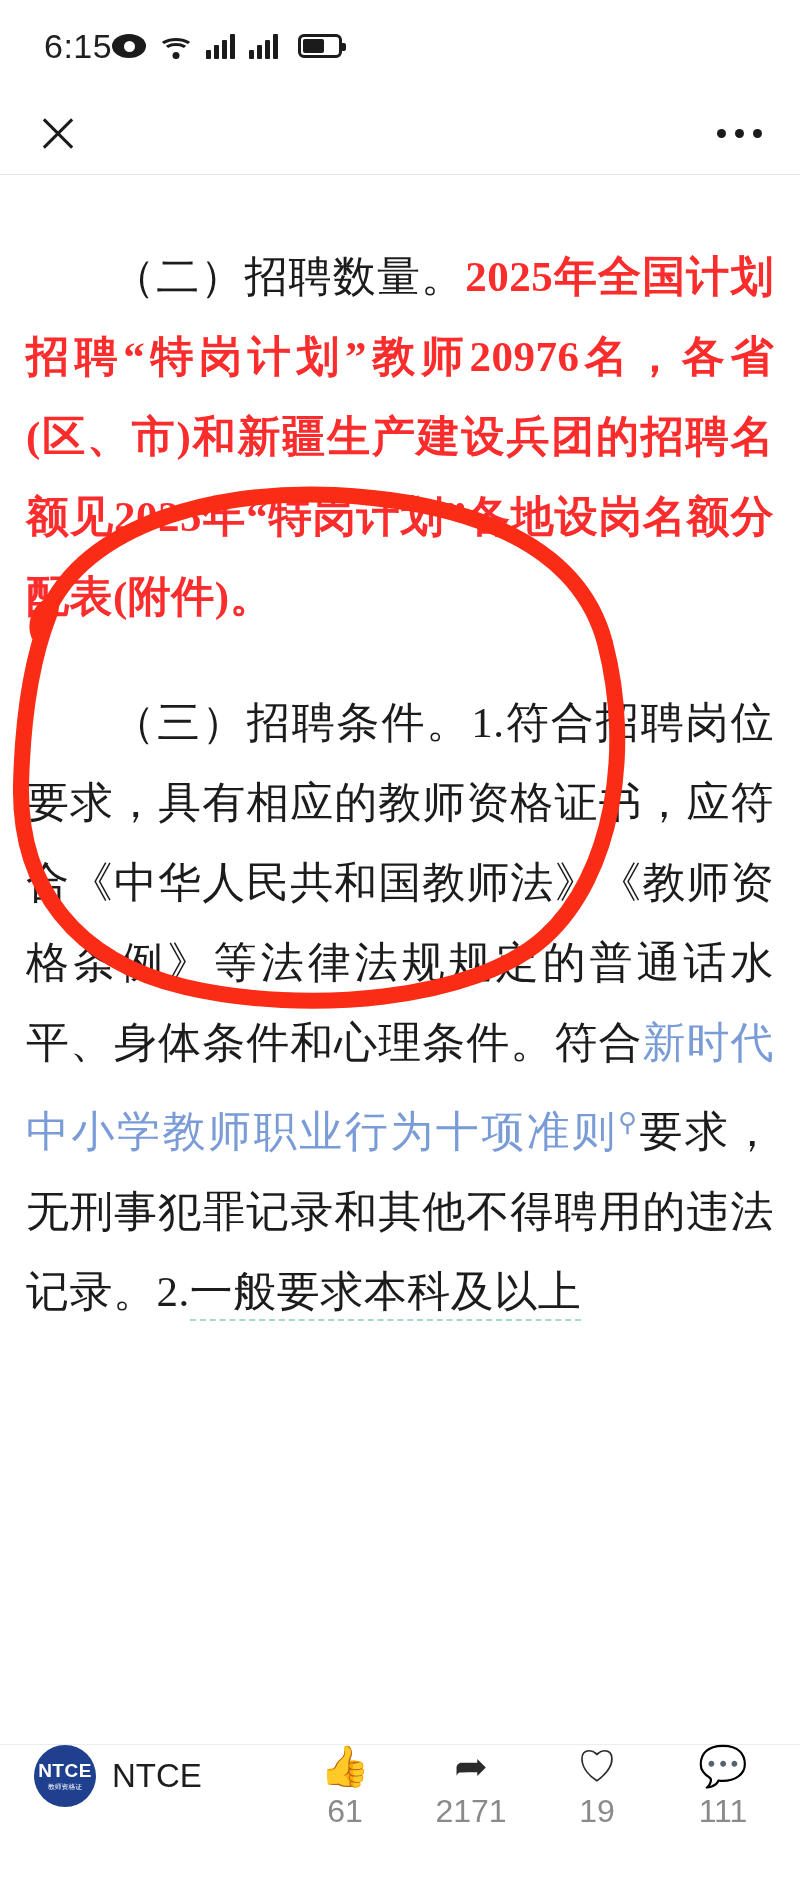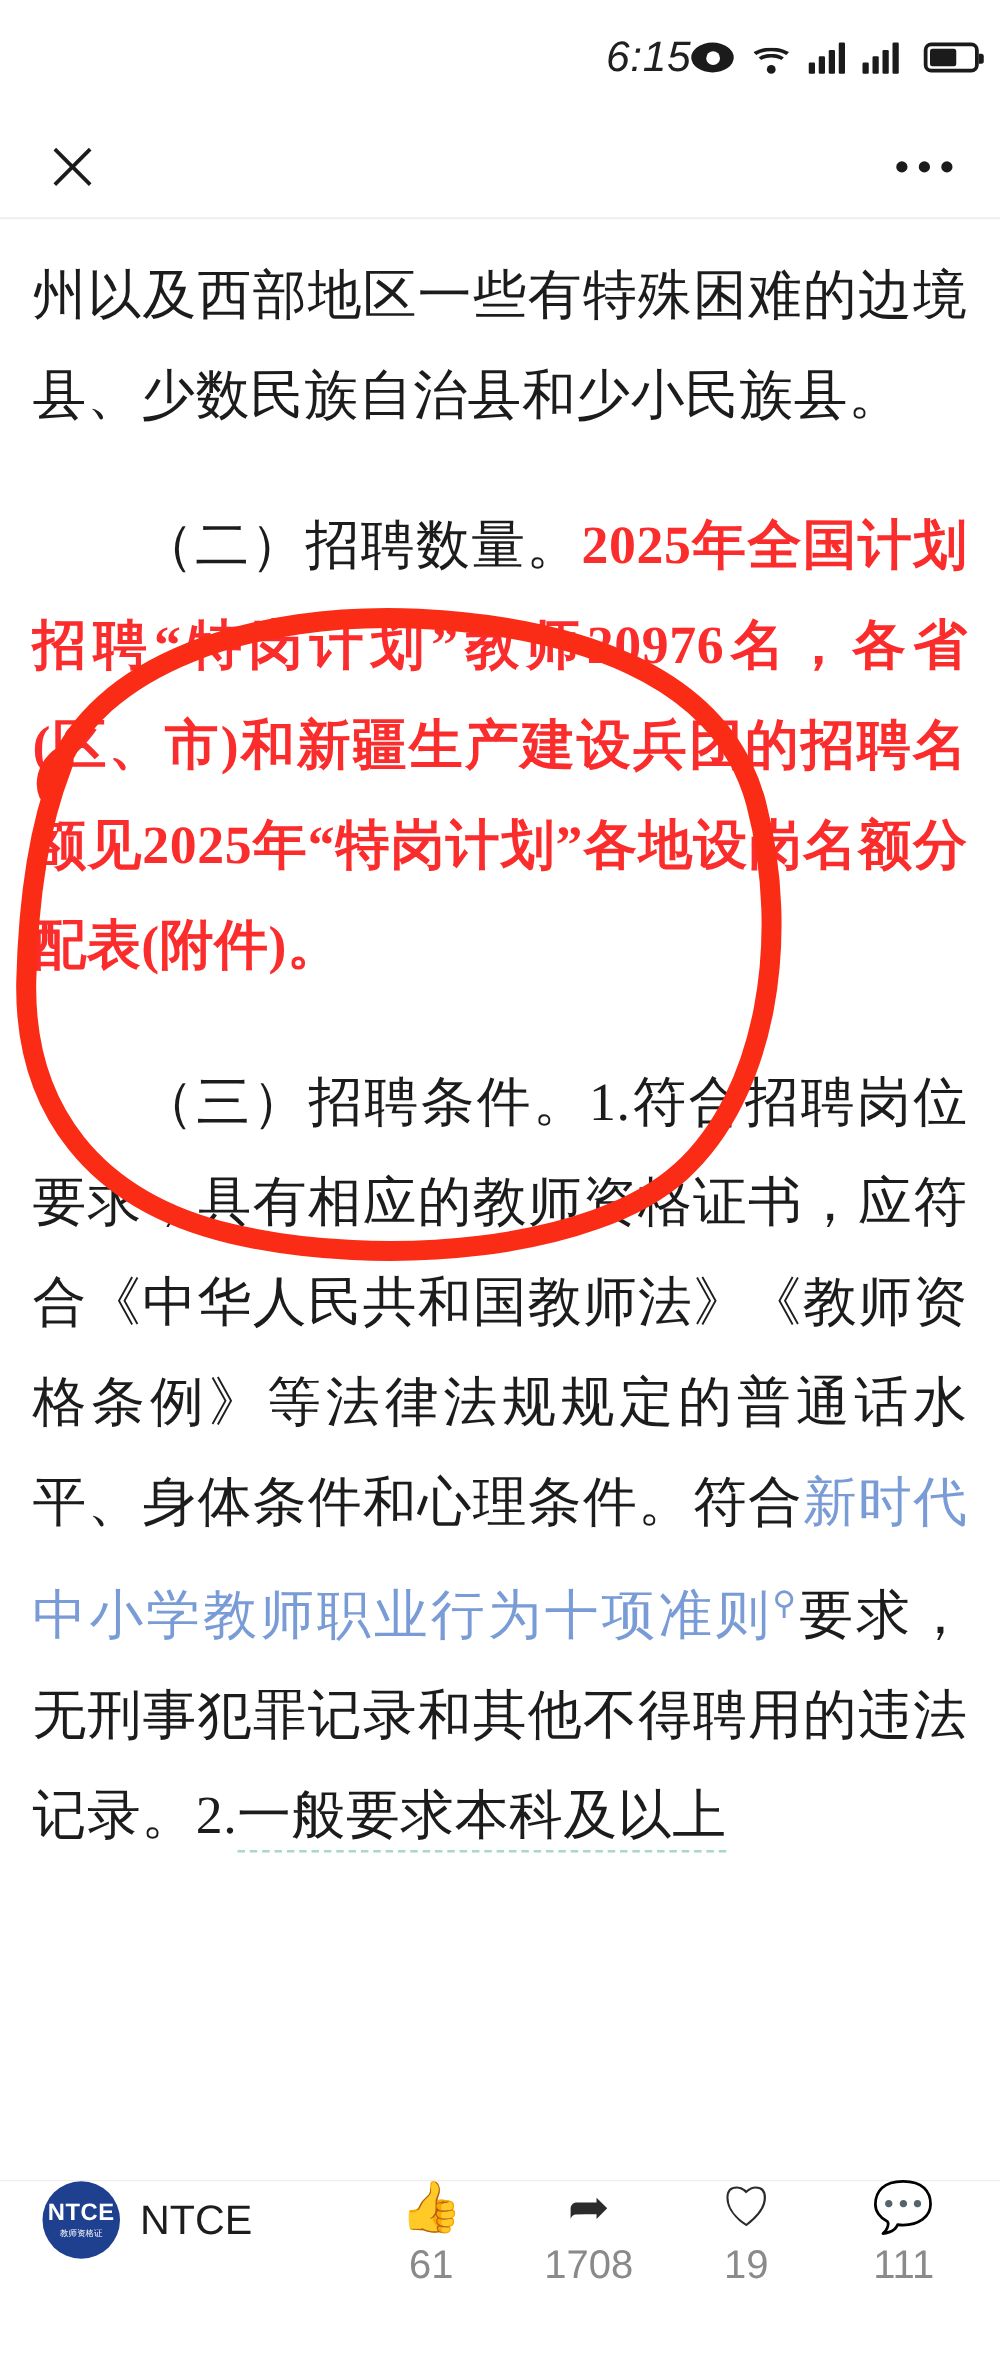--- a/index.html
+++ b/index.html
@@ -13,24 +13,23 @@
     position: relative;
     font-family: "Liberation Sans", sans-serif;
     overflow: hidden;
   }
 
   
   .statusbar {
     height: 92px;
     display: flex;
     align-items: center;
-    justify-content: flex-end;
+    justify-content: flex-start;
     padding: 0 17px 0 44px;
     box-sizing: border-box;
-    font-style: italic;
   }
   .status-time {
     font-size: 34px;
     color: #202020;
     letter-spacing: 0.5px;
   }
   .status-icons {
     display: flex;
     align-items: center;
     gap: 14px;
@@ -321,23 +320,20 @@
   <div class="nav-more">
     <span></span>
       <span></span>
       <span></span>
   </div>
 </div>
 <div class="divider"></div>
 
 <div class="article">
 
-  <p>
-    <span>州以及西部地区一些有特殊困难的边境县、少数民族自治县和少小民族县。</span>
-  </p>
 
   <p class="para-indent" style="margin-top:40px;">
     <span>（二）招聘数量。</span><span class="highlight-red">2025年全国计划招聘“特岗计划”教师20976名，各省(区、市)和新疆生产建设兵团的招聘名额见2025年“特岗计划”各地设岗名额分配表(附件)。</span>
   </p>
 
   <p class="para-indent" style="margin-top:46px;">
     <span>（三）招聘条件。1.符合招聘岗位要求，具有相应的教师资格证书，应符合《中华人民共和国教师法》《教师资格条例》等法律法规规定的普通话水平、身体条件和心理条件。符合</span><span class="link-blue">新时代中小学教师职业行为十项准则</span><span class="search-mark">⚲</span><span>要求，无刑事犯罪记录和其他不得聘用的违法记录。2.</span><span class="dotted-underline">一般要求本科及以上</span>
   </p>
 
   <svg class="annotation" viewBox="0 0 625 545" preserveAspectRatio="none">
@@ -357,21 +353,21 @@
     <div class="brand-name">NTCE</div>
   </div>
 
   <div class="actions">
     <div class="action">
       <div class="glyph">👍</div>
       <div class="count">61</div>
     </div>
     <div class="action">
       <div class="glyph">➦</div>
-      <div class="count">1708</div>
+      <div class="count">2171</div>
     </div>
     <div class="action">
       <div class="glyph">♡</div>
       <div class="count">19</div>
     </div>
     <div class="action">
       <div class="glyph">💬</div>
       <div class="count">111</div>
     </div>
   </div>

